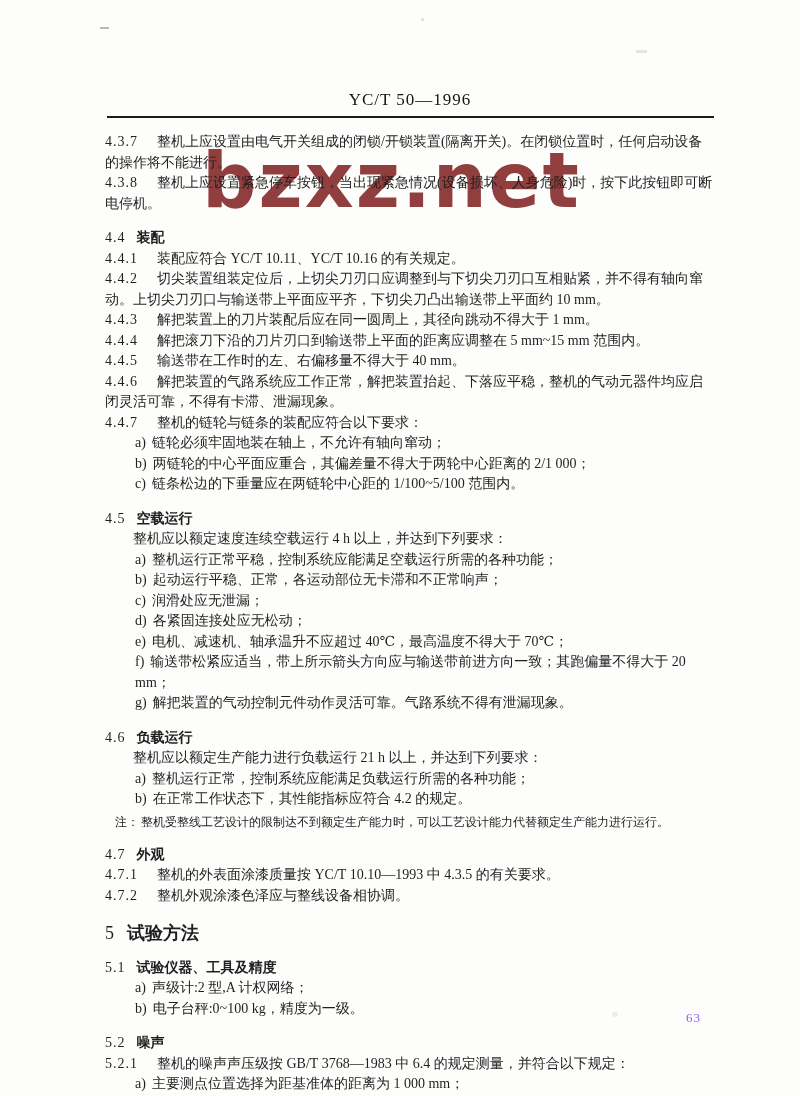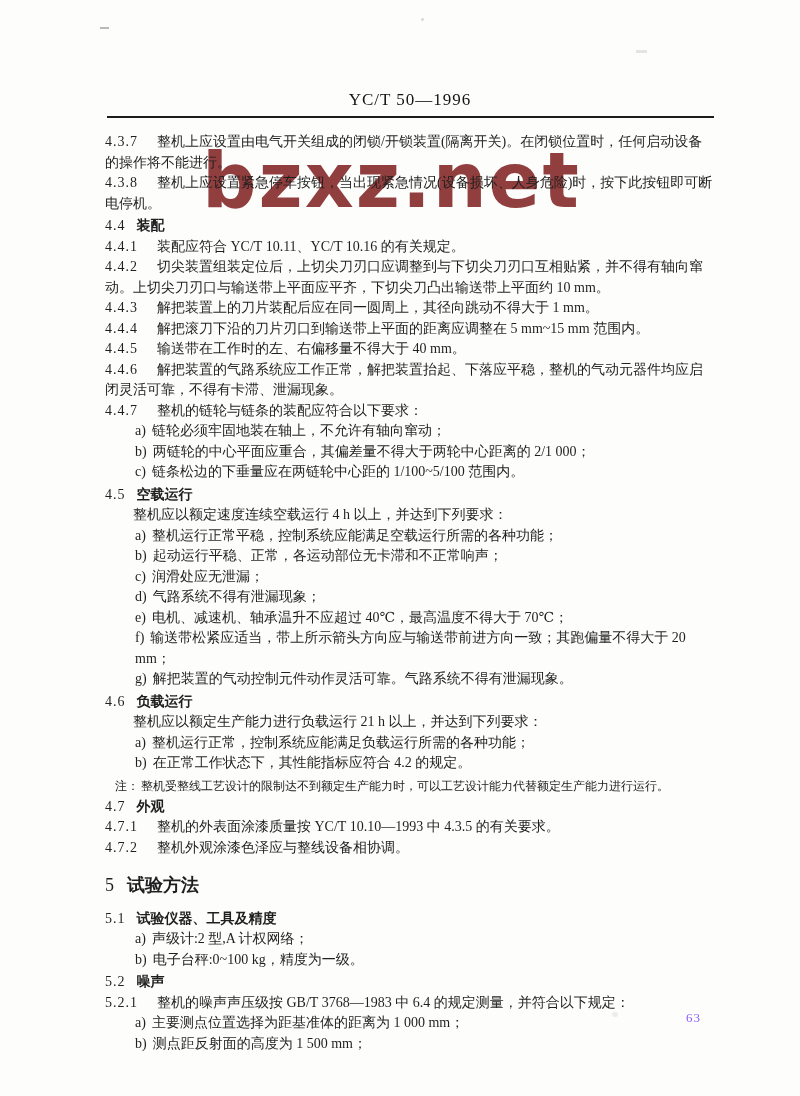--- a/index.html
+++ b/index.html
@@ -23,21 +23,21 @@
   .header-rule {
     width:607px; margin:6px 0 0 107px;
     border-top:2px solid #1c1c1c; height:0;
   }
   .doc-body {
     position:relative; z-index:1;
     margin:14px 85px 0 105px; font-size:14px;
   }
   .line { line-height:20.5px; position:relative; }
   .line .num { display:inline-block; letter-spacing:1px; margin-right:19px; white-space:nowrap; }
-  .clause-head { margin-top:2px; }
+  .clause-head { margin-top:14px; }
   .clause-head .txt, .section .txt { font-weight:bold; }
   .clause-head .num { margin-right:11px; }
   .section { margin-top:17px; margin-bottom:13px; font-size:18px; }
   .section .num { margin-right:12px; }
   .sub { padding-left:30px; }
   .sub .num { margin-right:6px; letter-spacing:0; }
   .para { text-indent:28px; }
   .note { font-size:12px; line-height:18px; margin-top:3px; padding-left:10px; color:#222; }
   .note .num { margin-right:2px; letter-spacing:0; }
   .page-number {
@@ -78,21 +78,21 @@
       <div class="line clause"><span class="num">4.4.6</span><span class="txt">解把装置的气路系统应工作正常，解把装置抬起、下落应平稳，整机的气动元器件均应启闭灵活可靠，不得有卡滞、泄漏现象。</span></div>
       <div class="line clause"><span class="num">4.4.7</span><span class="txt">整机的链轮与链条的装配应符合以下要求：</span></div>
       <div class="line sub"><span class="num">a)</span><span class="txt">链轮必须牢固地装在轴上，不允许有轴向窜动；</span></div>
       <div class="line sub"><span class="num">b)</span><span class="txt">两链轮的中心平面应重合，其偏差量不得大于两轮中心距离的 2/1 000；</span></div>
       <div class="line sub"><span class="num">c)</span><span class="txt">链条松边的下垂量应在两链轮中心距的 1/100~5/100 范围内。</span></div>
       <div class="line clause-head"><span class="num">4.5</span><span class="txt">空载运行</span></div>
       <div class="line para"><span class="txt">整机应以额定速度连续空载运行 4 h 以上，并达到下列要求：</span></div>
       <div class="line sub"><span class="num">a)</span><span class="txt">整机运行正常平稳，控制系统应能满足空载运行所需的各种功能；</span></div>
       <div class="line sub"><span class="num">b)</span><span class="txt">起动运行平稳、正常，各运动部位无卡滞和不正常响声；</span></div>
       <div class="line sub"><span class="num">c)</span><span class="txt">润滑处应无泄漏；</span></div>
-      <div class="line sub"><span class="num">d)</span><span class="txt">气路系统不得有泄漏现象；</span></div>
+      <div class="line sub"><span class="num">d)</span><span class="txt">各紧固连接处应无松动；</span></div>
       <div class="line sub"><span class="num">e)</span><span class="txt">电机、减速机、轴承温升不应超过 40℃，最高温度不得大于 70℃；</span></div>
       <div class="line sub"><span class="num">f)</span><span class="txt">输送带松紧应适当，带上所示箭头方向应与输送带前进方向一致；其跑偏量不得大于 20 mm；</span></div>
       <div class="line sub"><span class="num">g)</span><span class="txt">解把装置的气动控制元件动作灵活可靠。气路系统不得有泄漏现象。</span></div>
       <div class="line clause-head"><span class="num">4.6</span><span class="txt">负载运行</span></div>
       <div class="line para"><span class="txt">整机应以额定生产能力进行负载运行 21 h 以上，并达到下列要求：</span></div>
       <div class="line sub"><span class="num">a)</span><span class="txt">整机运行正常，控制系统应能满足负载运行所需的各种功能；</span></div>
       <div class="line sub"><span class="num">b)</span><span class="txt">在正常工作状态下，其性能指标应符合 4.2 的规定。</span></div>
       <div class="line note"><span class="num">注：</span><span class="txt">整机受整线工艺设计的限制达不到额定生产能力时，可以工艺设计能力代替额定生产能力进行运行。</span></div>
       <div class="line clause-head"><span class="num">4.7</span><span class="txt">外观</span></div>
       <div class="line clause"><span class="num">4.7.1</span><span class="txt">整机的外表面涂漆质量按 YC/T 10.10—1993 中 4.3.5 的有关要求。</span></div>

